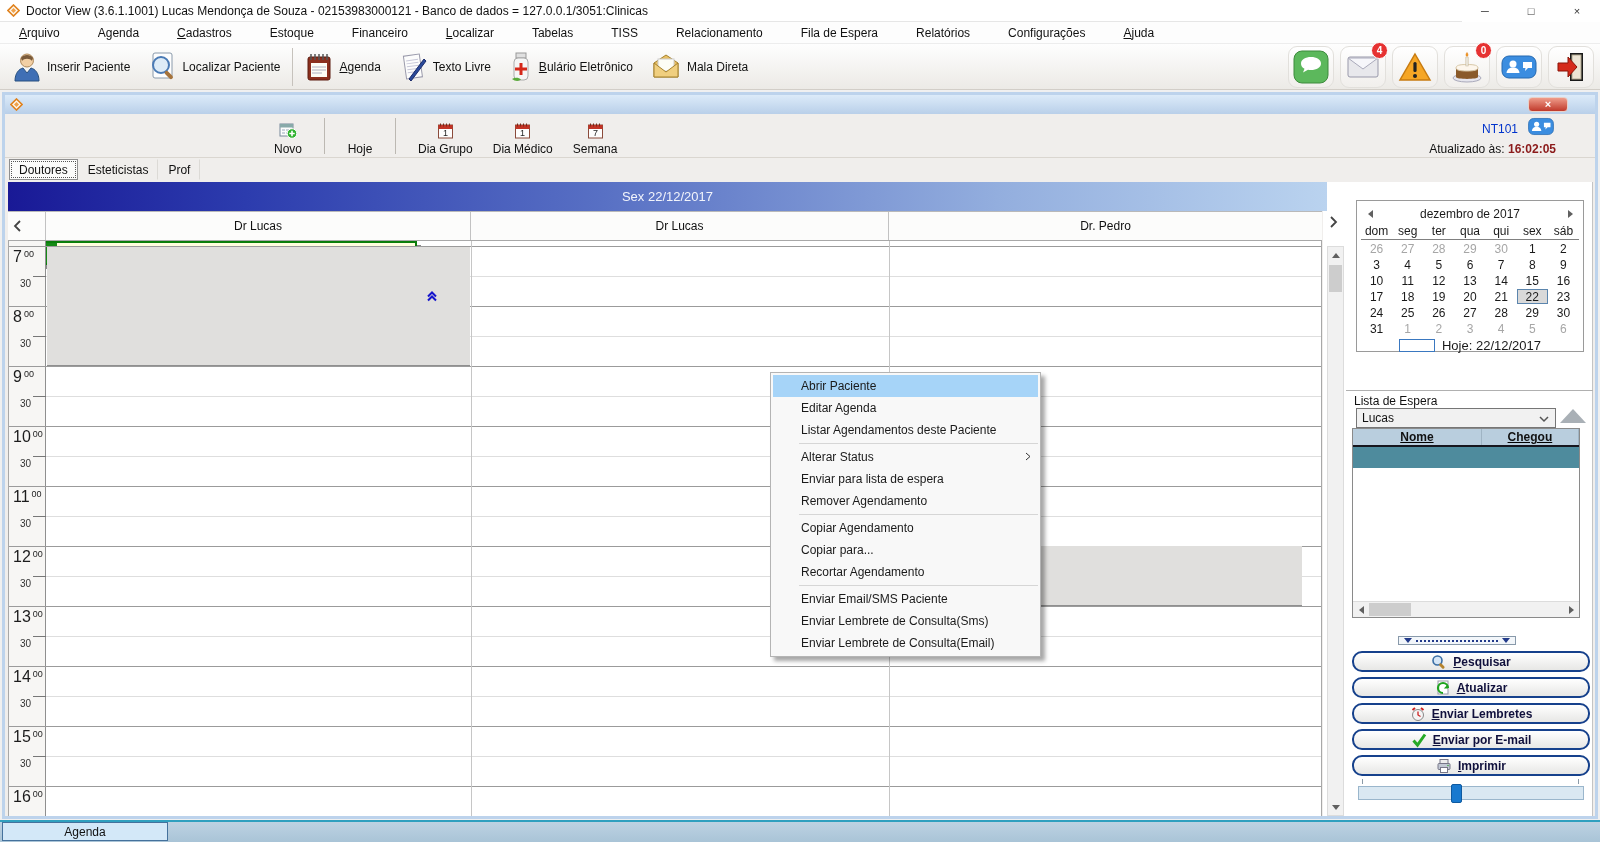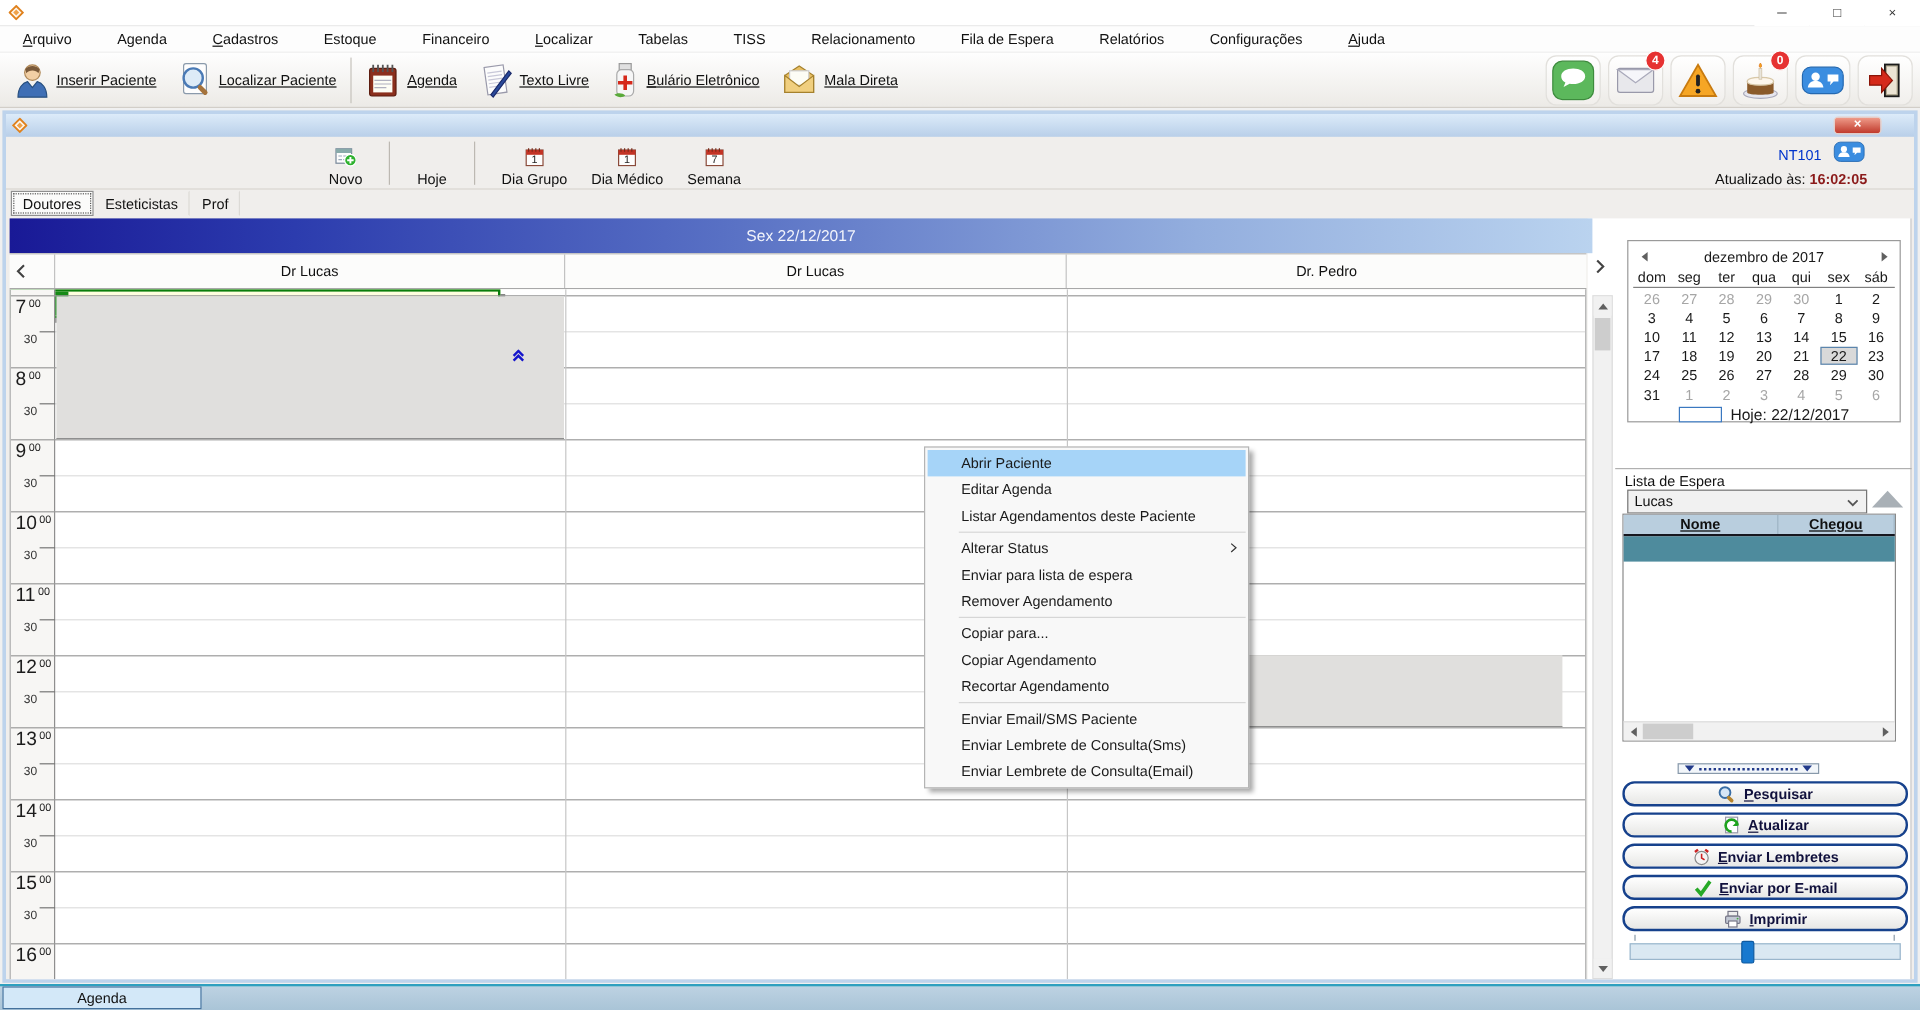--- a/index.html
+++ b/index.html
@@ -16,21 +16,21 @@
     font-size:11px;color:#333;background:#fff;}
 
   
   #menubar{left:0;top:22px;width:1600px;height:22px;background:#fdfdfd;border-bottom:1px solid #ededed;
     display:flex;align-items:center;font-size:12px;color:#111;}
   .menu-item{padding:3px 19px;white-space:nowrap;}
 
   
   #toolbar{left:0;top:44px;width:1600px;height:46px;
     background:linear-gradient(#fefefe,#eceae6);border-bottom:1px solid #d2cec8;
-    display:flex;align-items:center;padding-left:4px;font-size:12px;color:#111;text-decoration:underline;}
+    display:flex;align-items:center;padding-left:4px;font-size:12px;color:#111;}
   .tool-item{display:flex;align-items:center;gap:6px;padding:0 9px;height:42px;white-space:nowrap;}
   .tool-sep{width:1px;height:38px;background:#c6c2bc;margin:0 3px;}
   #toolbar-right{position:absolute;right:6px;top:46px;display:flex;gap:6px;}
   .icon-btn{width:46px;height:42px;border-radius:9px;border:1px solid #e2e0dc;
     background:linear-gradient(#ffffff,#f1efec);display:flex;align-items:center;justify-content:center;position:relative;}
   .badge{position:absolute;top:-5px;right:-3px;min-width:17px;height:17px;padding:0 3px;border-radius:9px;
     background:var(--badge,#e63232);border:1px solid #fff;color:#fff;font-size:10px;font-weight:bold;
     display:flex;align-items:center;justify-content:center;}
 
   
@@ -164,20 +164,21 @@
 </head>
 <body>
 
 <div id="titlebar" class="abs">
   <span style="display: inline-flex; align-items: center;">
       <svg width="13" height="13" viewBox="0 0 13 13">
         <path d="M6.5 1L12 6.5 6.5 12 1 6.5z" fill="#fdf6ec" stroke="#e0821e" stroke-width="1.6"></path>
         <path d="M6.5 4L9 6.5 6.5 9 4 6.5z" fill="#f0a24a"></path>
       </svg>
     </span>
+  <span>Doctor View (3.6.1.1001) Lucas Mendonça de Souza - 02153983000121  -  Banco de dados = 127.0.0.1/3051:Clinicas</span>
   <div id="win-controls">
       <div class="win-btn">─</div>
       <div class="win-btn">□</div>
       <div class="win-btn close">×</div>
     </div>
 </div>
 
 <div id="menubar" class="abs">
     <div class="menu-item"><u>A</u>rquivo</div>
     <div class="menu-item">Agenda</div>
@@ -537,24 +538,24 @@
       </span>
     </div>
     <div class="cmi">
       <span>Enviar para lista de espera</span>
     </div>
     <div class="cmi">
       <span>Remover Agendamento</span>
     </div>
     <div class="cm-sep"></div>
     <div class="cmi">
+      <span>Copiar Agendamento</span>
+    </div>
+    <div class="cmi">
       <span>Copiar para...</span>
-    </div>
-    <div class="cmi">
-      <span>Copiar Agendamento</span>
     </div>
     <div class="cmi">
       <span>Recortar Agendamento</span>
     </div>
     <div class="cm-sep"></div>
     <div class="cmi">
       <span>Enviar Email/SMS Paciente</span>
     </div>
     <div class="cmi">
       <span>Enviar Lembrete de Consulta(Sms)</span>

